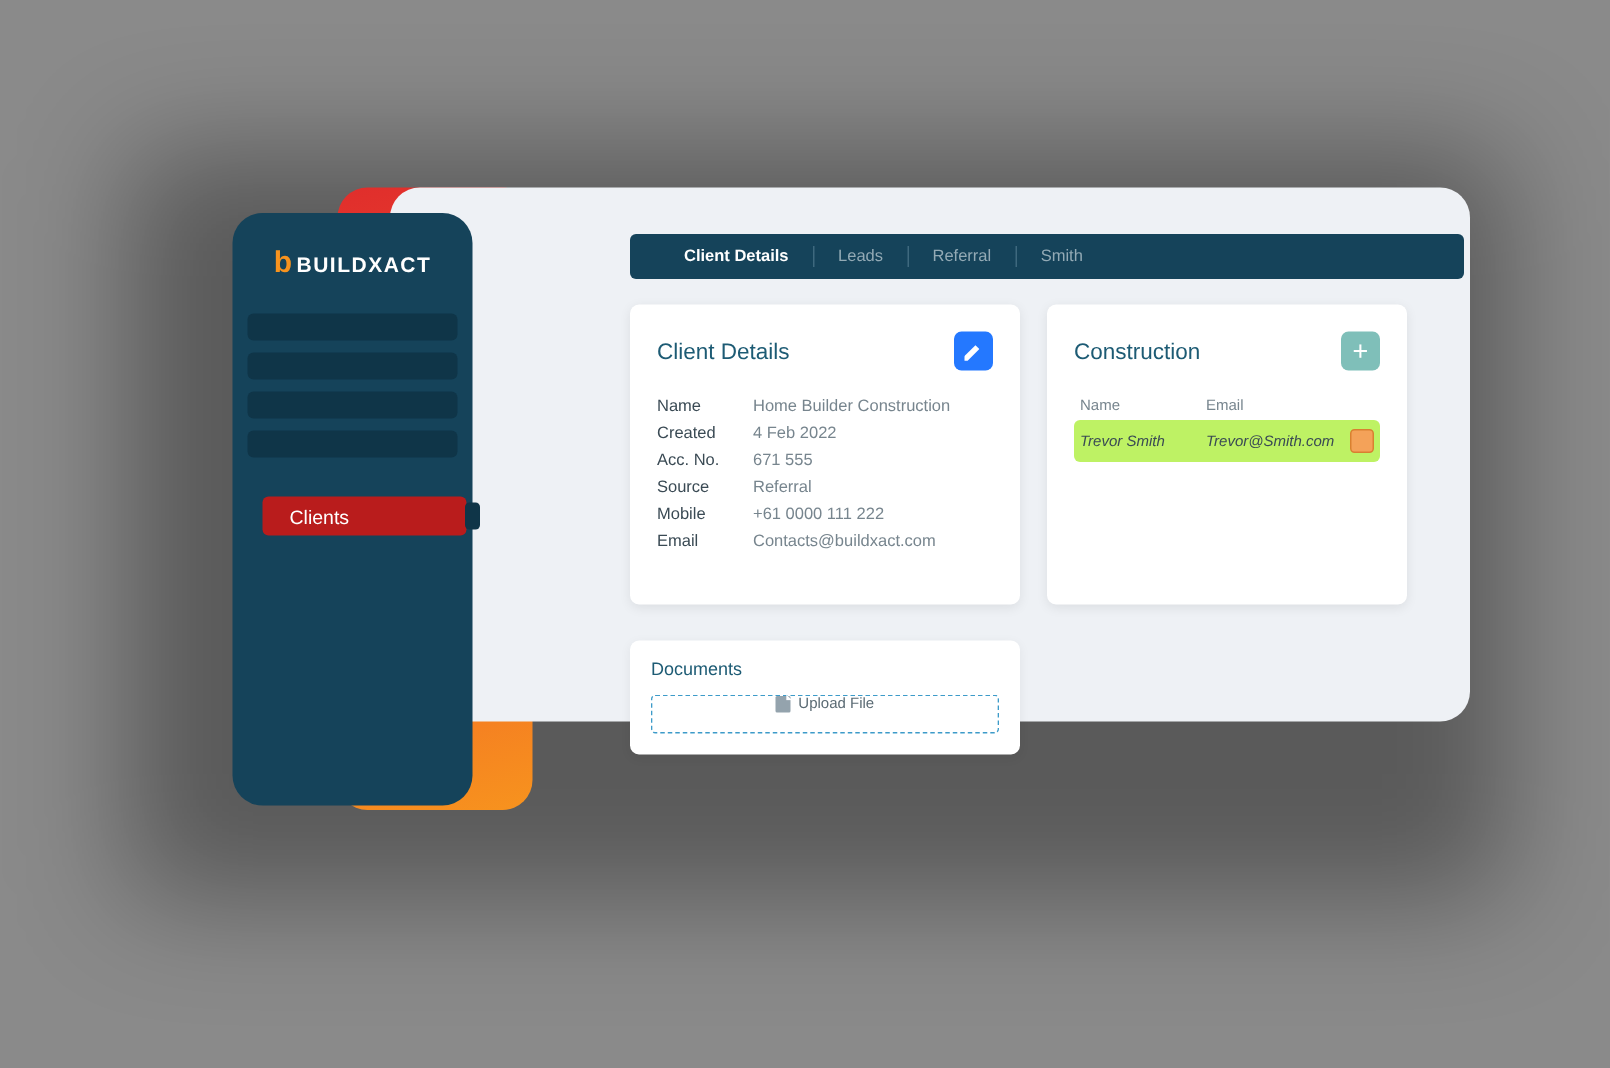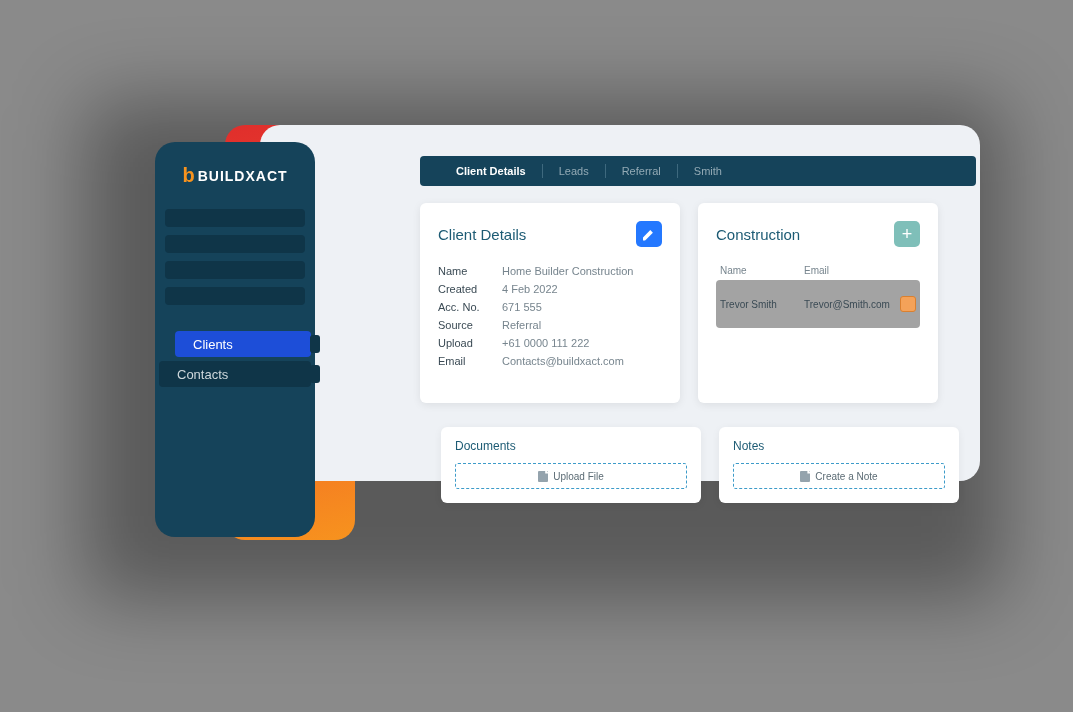--- a/index.html
+++ b/index.html
@@ -26,21 +26,21 @@
     .brand .logo-b { color:#f7931e; font-weight:700; font-size:20px; }
     .brand .logo-text { color:#fff; font-weight:600; letter-spacing:1px; font-size:14px; }
 
     .nav-ph-group { padding:0 10px; }
     .nav-ph  { height:18px; background:#0f3548; border-radius:4px; margin-bottom:8px; }
 
     .nav-real-group { margin-top:26px; }
     .nav-item { height:26px; display:flex; align-items:center; color:#cfd8dc;
                 font-size:13px; padding:0 18px; margin:0 4px 4px 4px; border-radius:4px;
                 position:relative; cursor:pointer; }
-    .nav-item.active { background:#1d4ed8; color:#fff;margin-left:20px; }
+    .nav-item.active { background:#b91c1c; color:#fff;margin-left:20px; }
     .nav-item.sub    { background:#0f3548; }
     .tab-nub { position:absolute; right:-9px; top:4px; width:10px; height:18px;
                background:#0f3548; border-radius:3px; }
 
     
     .tabbar { position:absolute; left:160px; top:31px; width:556px; height:30px;
               background:#15435a; border-radius:4px; display:flex; align-items:center;
               padding:0 20px; gap:0; color:#93aab5; font-size:11px; }
     .tabbar .t { padding:0 16px; cursor:pointer; white-space:nowrap; }
     .tabbar .t.active { color:#fff; font-weight:600; }
@@ -63,33 +63,33 @@
     .pencil { width:13px; height:13px; background:#fff;
               clip-path:polygon(0 80%,60% 20%,80% 40%,20% 100%,0 100%); }
     .plus   { color:#fff; font-size:18px; line-height:1; }
 
     .kv-row { display:flex; font-size:11px; margin-bottom:6px; }
     .kv-row .k { width:64px; color:#3a4a54; }
     .kv-row .v { color:#77858e; }
 
     .ind-head  { display:flex; font-size:10px; color:#77858e; padding:0 4px 4px 4px; }
     .ind-head .c1{ width:84px;} .ind-head .c2{ flex:1; }
-    .ind-row   { display:flex; align-items:center; background:#a3a3a3; border-radius:4px;
-                 padding:16px 4px; font-size:10px; color:#3a4a54; }
+    .ind-row   { display:flex; align-items:center; background:#bef264; border-radius:4px;
+                 padding:6px 4px; font-size:10px; color:#3a4a54;font-style:italic; }
     .ind-row .c1{ width:84px;} .ind-row .c2{ flex:1; }
     .ind-row .icon{ width:16px; height:16px; background:#f4a259; border:1px solid #d98030;
                     border-radius:3px; }
 
     
-    .lower { position:absolute; left:160px; top:302px; width:560px; display:flex; gap:18px;margin-left:21px; }
+    .lower { position:absolute; left:160px; top:302px; width:560px; display:flex; gap:18px; }
     .low-panel { background:#fff; border-radius:6px; padding:12px 14px 14px 14px; flex:1;
                  box-shadow:0 2px 8px rgba(0,0,0,.06); }
     .low-title { color:#1d5b74; font-size:12px; margin-bottom:10px; }
     .dashed-btn{ border:1px dashed #3d9bc9; height:26px; border-radius:3px;
-                 display:flex; align-items:center; justify-content:center; gap:5px;
+                 display:flex; justify-content:center; gap:5px;
                  color:#5b6b74; font-size:10px; cursor:pointer; }
     .mini-ic { width:10px; height:11px; background:#94a3ad; border-radius:1px; position:relative; }
     .mini-ic::after{ content:''; position:absolute; right:-1px; top:-1px; width:4px; height:4px;
                      background:#fff; clip-path:polygon(0 0,100% 100%,0 100%); }
 
     .panel.details { min-height:200px; }
     .panel.indiv   { min-height:200px; }
     .low-panel.docs{ flex:0 0 260px; }
     .low-panel.notes{ flex:0 0 240px; }
   </style>
@@ -131,21 +131,21 @@
           </div>
         <div class="kv-row">
             <div class="k">Acc. No.</div>  
             <div class="v">671 555</div>
           </div>
         <div class="kv-row">
             <div class="k">Source</div> 
             <div class="v">Referral</div>
           </div>
         <div class="kv-row">
-            <div class="k">Upload</div> 
+            <div class="k">Mobile</div> 
             <div class="v">+61 0000 111 222</div>
           </div>
         <div class="kv-row">
             <div class="k">Email</div>  
             <div class="v">Contacts@buildxact.com</div>
           </div>
       </div>
 
       <div class="panel indiv">
         <div class="panel-head">
@@ -167,47 +167,36 @@
     </div>
 
     <div class="lower">
       <div class="low-panel docs">
         <div class="low-title">Documents</div>
         <div class="dashed-btn">
           <div class="mini-ic"></div>
           <span>Upload File</span>
         </div>
       </div>
-      <div class="low-panel notes">
-        <div class="low-title">Notes</div>
-        <div class="dashed-btn">
-          <div class="mini-ic"></div>
-          <span>Create a Note</span>
-        </div>
-      </div>
     </div>
 
   </div>
 
   <div class="sidebar">
     <div class="brand">
       <span class="logo-b">b</span>
       <span class="logo-text">BUILDXACT</span>
     </div>
     <div class="nav-ph-group">
       <div class="nav-ph"></div>
       <div class="nav-ph"></div>
       <div class="nav-ph"></div>
       <div class="nav-ph"></div>
     </div>
     <div class="nav-real-group">
       <div class="nav-item active">
         <span>Clients</span>
         <div class="tab-nub"></div>
       </div>
-      <div class="nav-item sub">
-        <span>Contacts</span>
-        <div class="tab-nub"></div>
-      </div>
     </div>
   </div>
 
 </div>
 
 </body></html>

